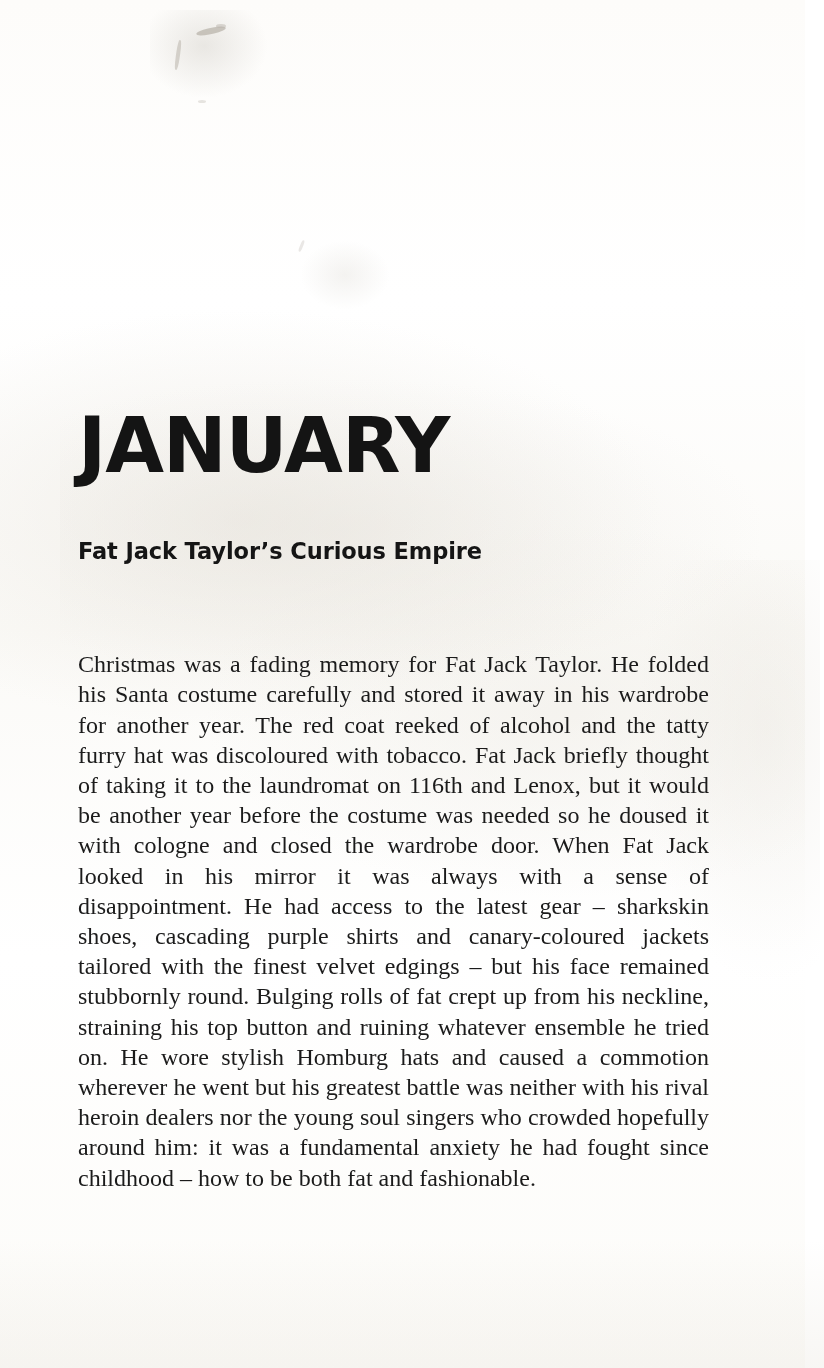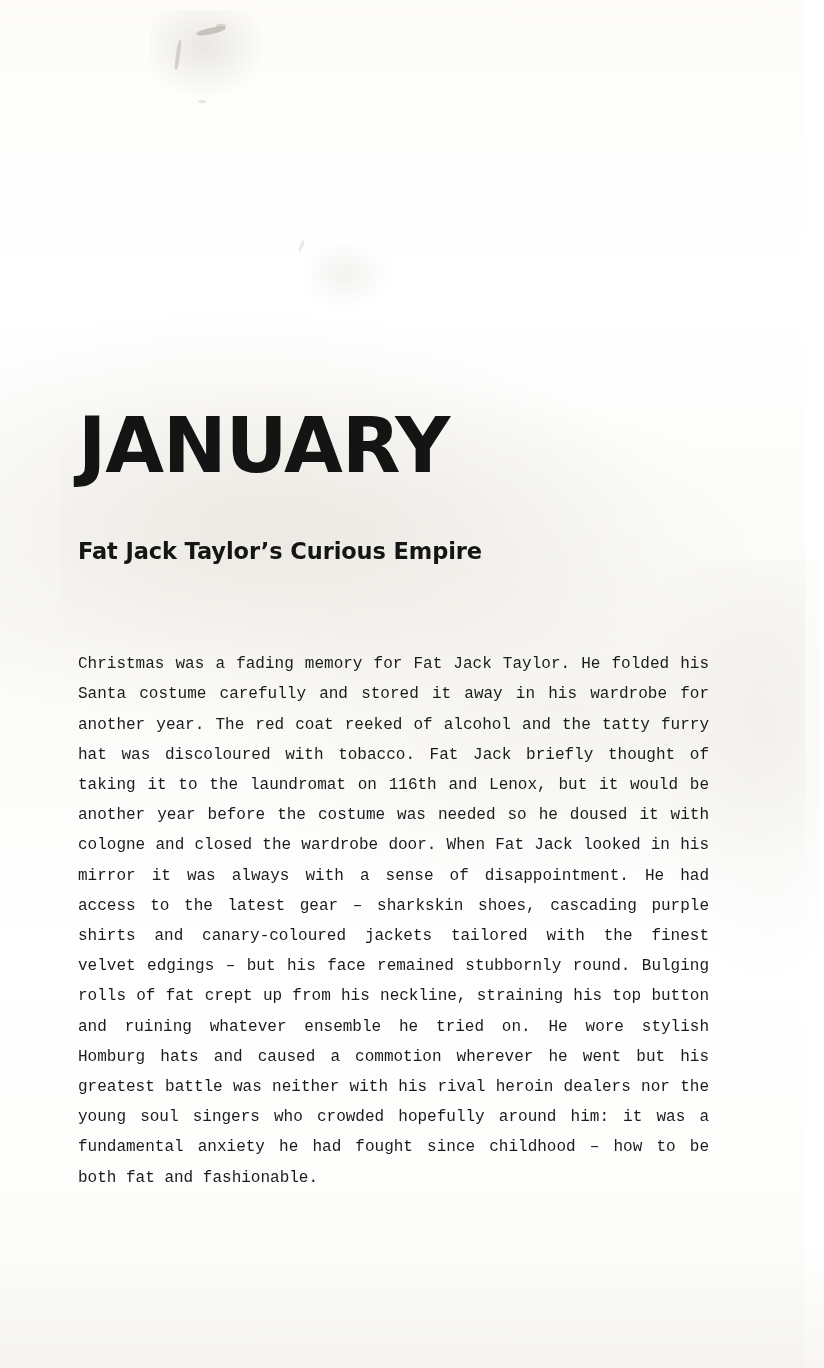--- a/index.html
+++ b/index.html
@@ -81,22 +81,22 @@
     font-family: "DejaVu Sans", sans-serif;
     font-weight: bold;
     font-size: 22.5px;
     line-height: 1.2;
     letter-spacing: -0.1px;
     color: #151515;
     margin: 56px 0 8px 0;
   }
   .body-text {
     margin: 84px 1px 0 0;
-    font-family: Liberation Mono, monospace;
-    font-size: 16px;
+    font-family: Liberation Serif, serif;
+    font-size: 24px;
     line-height: 30.2px;
     color: #1b1b1b;
     text-align: justify;
     text-justify: inter-word;
     hyphens: none;
   }
 </style>
 </head>
 <body>
 

